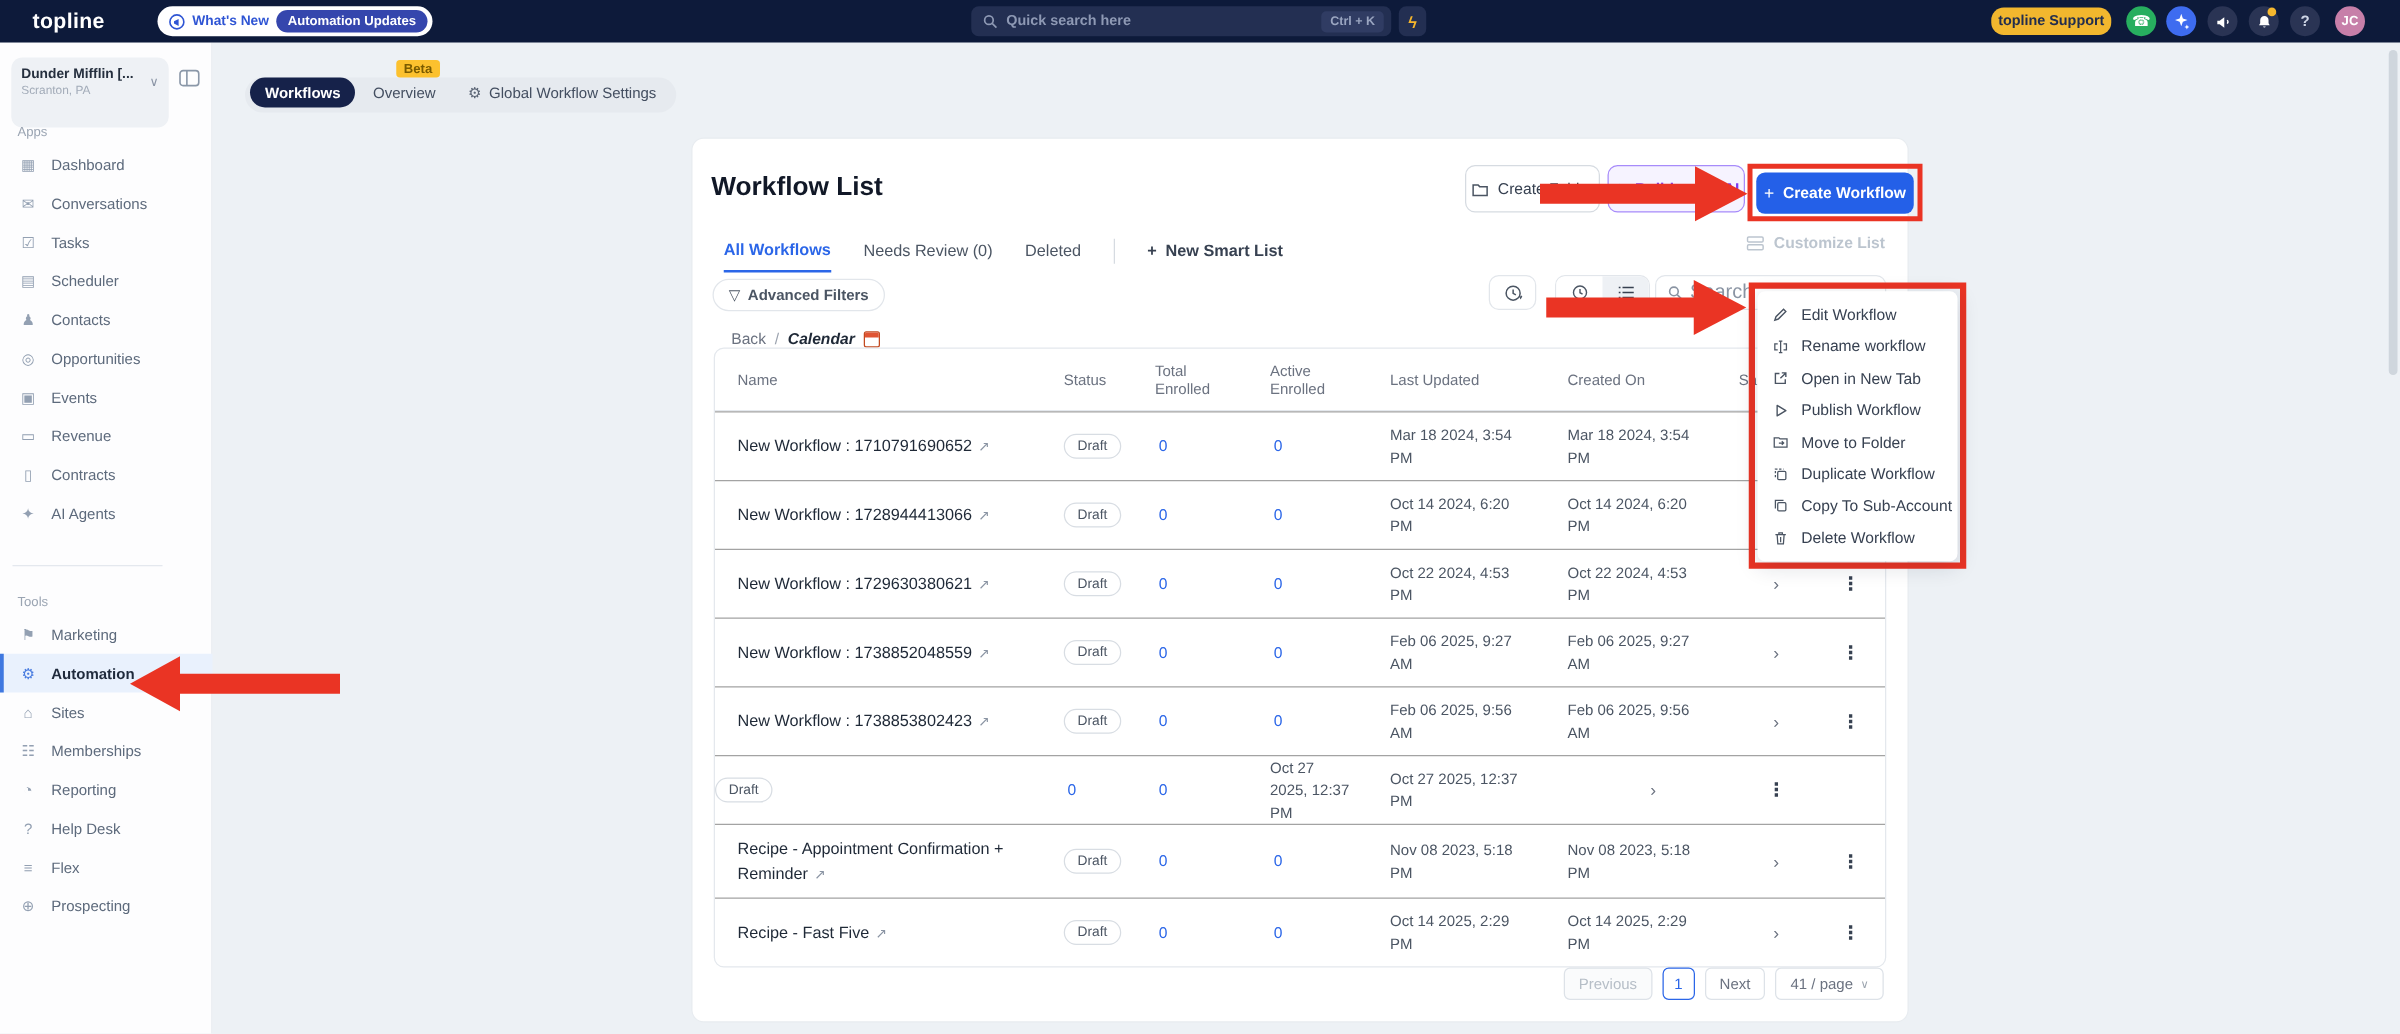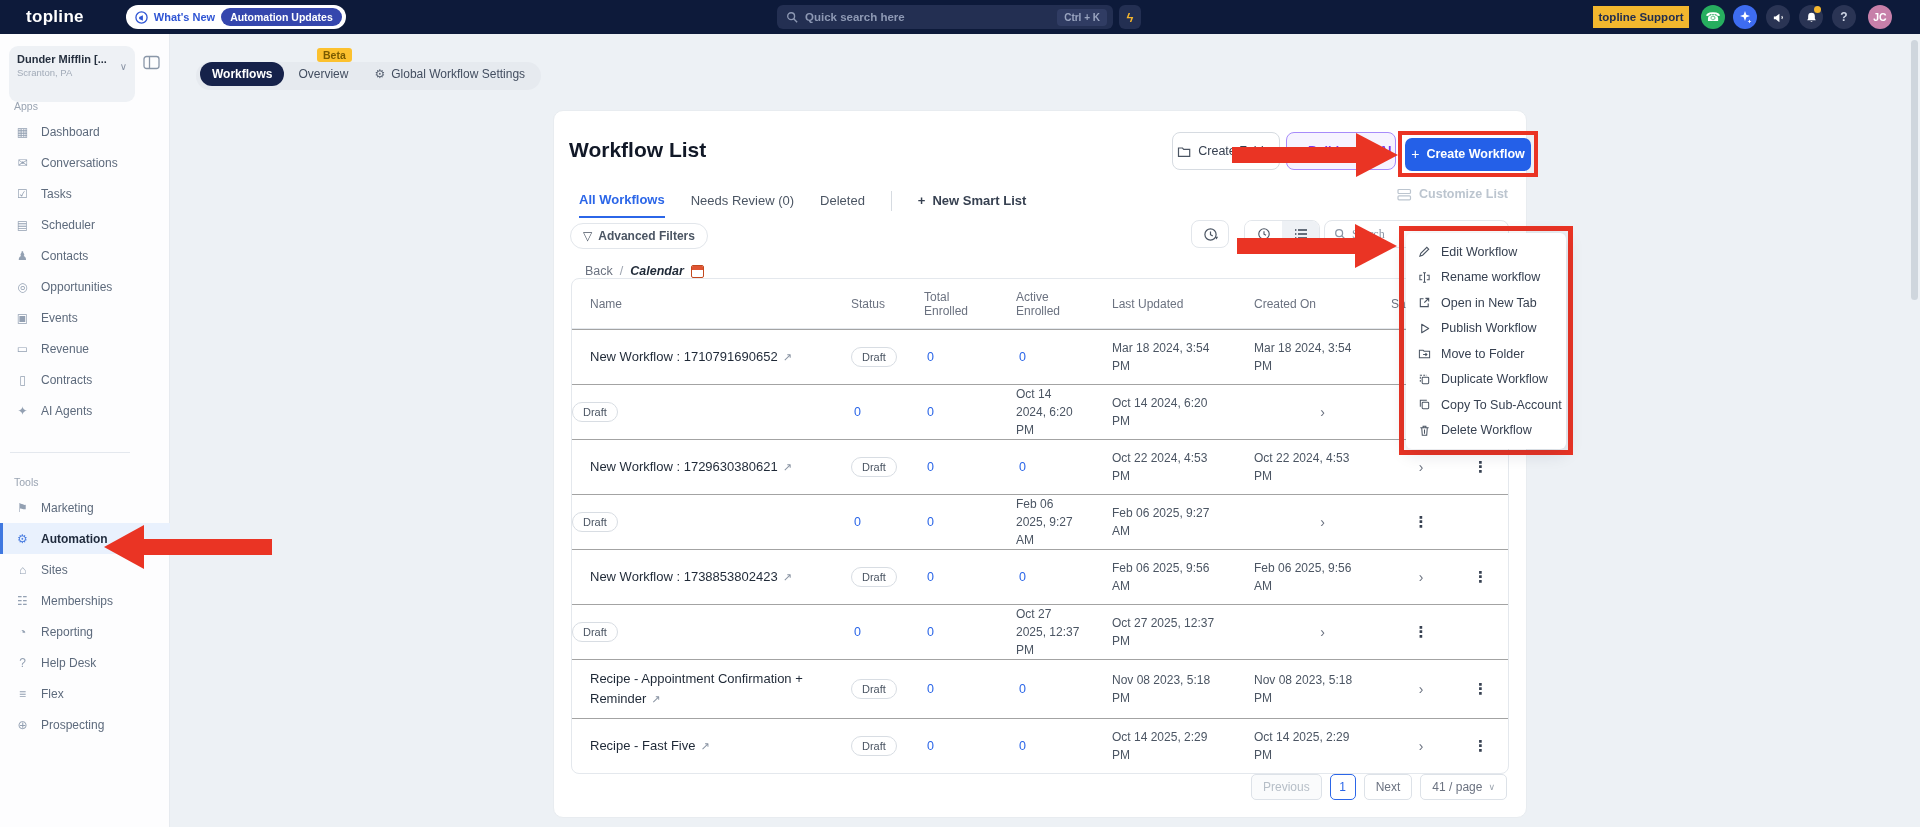--- a/index.html
+++ b/index.html
@@ -11,21 +11,21 @@
   .navbar { position:absolute; left:0; top:0; width:1920px; height:34px; background:#0d1a3a; display:flex; align-items:center; z-index:30; }
   .logo { color:#fff; font-size:17px; font-weight:700; letter-spacing:.3px; margin-left:26px; }
   .whatsnew { display:flex; align-items:center; gap:6px; background:#fff; border-radius:14px; padding:3px 4px 3px 9px; margin-left:42px; cursor:pointer; }
   .whatsnew .wn-label { color:#2f55d4; font-size:11px; font-weight:700; }
   .wn-badge { background:#3546ad; color:#fff; font-size:10.5px; font-weight:700; border-radius:11px; padding:3px 9px; }
   .nav-search { position:absolute; left:777px; top:5px; width:336px; height:24px; background:#232f52; border-radius:6px; display:flex; align-items:center; padding:0 6px 0 9px; }
   .nav-search input { flex:1; background:transparent; border:none; outline:none; color:#aab3c8; font-size:11.5px; font-family:inherit; margin-left:7px; }
   .nav-search input::placeholder { color:#8e99b4; font-weight:600; }
   .kbd-chip { background:#303c63; color:#9aa5c0; font-size:10px; font-weight:700; border-radius:4px; padding:3px 7px; }
   .bolt-btn { position:absolute; left:1119px; top:5px; width:22px; height:24px; background:#232f52; border-radius:6px; color:#f6b62c; font-size:13px; font-weight:700; display:flex; align-items:center; justify-content:center; cursor:pointer; }
-  .support-btn { position:absolute; left:1593px; top:6px; width:96px; height:22px; background:#f2b72e; color:#222e4e; border:none; border-radius:0; font-size:11.5px; font-weight:700; font-family:inherit; cursor:pointer; }
+  .support-btn { position:absolute; left:1593px; top:6px; width:96px; height:22px; background:#f2b72e; color:#222e4e; border:none; border-radius:10px; font-size:11.5px; font-weight:700; font-family:inherit; cursor:pointer; }
   .nav-circle { position:absolute; top:5px; width:24px; height:24px; border-radius:50%; display:flex; align-items:center; justify-content:center; cursor:pointer; }
   .c-phone { left:1701px; background:#27ae5f; color:#fff; font-size:12px; }
   .c-ai { left:1733px; background:#3e6cf0; }
   .c-mega { left:1766px; background:#2a3454; }
   .c-bell { left:1799px; background:#2a3454; }
   .bell-dot { position:absolute; right:2px; top:1px; width:7px; height:7px; border-radius:50%; background:#f5b72e; }
   .c-help { left:1832px; background:#2a3454; color:#cfd6e6; font-size:12px; font-weight:700; }
   .c-avatar { left:1868px; background:#c77fa9; color:#fff; font-size:10.5px; font-weight:700; }
 
   
@@ -69,21 +69,21 @@
   .smartlist { display:flex; align-items:center; gap:7px; font-size:13px; color:#374151; font-weight:600; cursor:pointer; padding-bottom:9px; }
   .customize { position:absolute; right:18px; top:76px; display:flex; align-items:center; gap:7px; color:#bcc5cf; font-size:12.5px; font-weight:600; cursor:default; }
 
   .advfilter { position:absolute; left:16px; top:112px; height:26px; border:1px solid #e2e6eb; border-radius:13px; display:flex; align-items:center; gap:6px; padding:0 12px; font-size:12px; font-weight:600; color:#4b5563; cursor:pointer; }
   .ctl { position:absolute; top:109px; height:28px; border:1px solid #e2e6eb; background:#fff; display:flex; align-items:center; justify-content:center; cursor:pointer; }
   .ctl-history { left:637px; width:38px; border-radius:8px; color:#4b5563; }
   .segmented { position:absolute; left:690px; top:109px; height:28px; display:flex; border:1px solid #e2e6eb; border-radius:8px; overflow:hidden; }
   .seg { width:37px; display:flex; align-items:center; justify-content:center; color:#4b5563; cursor:pointer; background:#fff; }
   .seg.sel { background:#eef1f5; }
   .list-search { position:absolute; left:770px; top:109px; width:185px; height:28px; border:1px solid #e2e6eb; border-radius:8px; display:flex; align-items:center; gap:6px; padding:0 9px; background:#fff; }
-  .list-search input { border:none; outline:none; flex:1; font-size:12px; color:#4c1d95; font-family:Liberation Serif, serif; width:100px; }
+  .list-search input { border:none; outline:none; flex:1; font-size:16px; color:#4c1d95; font-family:Liberation Sans, sans-serif; width:100px; }
   .list-search input::placeholder { color:#8a94a3; }
 
   .crumbs { position:absolute; left:31px; top:153px; display:flex; align-items:flex-end; gap:7px; font-size:12.5px; }
   .crumb-back { color:#6b7280; cursor:pointer; }
   .crumb-sep { color:#9ca3af; }
   .crumb-cur { color:#1f2937; font-weight:600;font-style:italic; }
   .cal-ic { width:13px; height:13px; border:1px solid #c2491f; border-radius:2px; background:#fff; position:relative; display:inline-block; }
   .cal-ic::before { content:""; position:absolute; left:0; top:0; right:0; height:4px; background:#e05432; border-radius:1px 1px 0 0; }
 
   
@@ -396,20 +396,21 @@
           <div><span class="badge-draft">Draft</span></div>
           <div class="cell-num">0</div>
           <div class="cell-num">0</div>
           <div class="cell-date">Mar 18 2024, 3:54 PM</div>
           <div class="cell-date">Mar 18 2024, 3:54 PM</div>
           <div class="cell-chev">›</div>
           <div class="cell-kebab">⋮</div>
         </div>
 
         <div class="trow">
+          <div class="cell-name"><span>New Workflow : 1728944413066</span><span class="ext-ic">↗</span></div>
           <div><span class="badge-draft">Draft</span></div>
           <div class="cell-num">0</div>
           <div class="cell-num">0</div>
           <div class="cell-date">Oct 14 2024, 6:20 PM</div>
           <div class="cell-date">Oct 14 2024, 6:20 PM</div>
           <div class="cell-chev">›</div>
           <div class="cell-kebab">⋮</div>
         </div>
 
         <div class="trow">
@@ -417,20 +418,21 @@
           <div><span class="badge-draft">Draft</span></div>
           <div class="cell-num">0</div>
           <div class="cell-num">0</div>
           <div class="cell-date">Oct 22 2024, 4:53 PM</div>
           <div class="cell-date">Oct 22 2024, 4:53 PM</div>
           <div class="cell-chev">›</div>
           <div class="cell-kebab">⋮</div>
         </div>
 
         <div class="trow">
+          <div class="cell-name"><span>New Workflow : 1738852048559</span><span class="ext-ic">↗</span></div>
           <div><span class="badge-draft">Draft</span></div>
           <div class="cell-num">0</div>
           <div class="cell-num">0</div>
           <div class="cell-date">Feb 06 2025, 9:27 AM</div>
           <div class="cell-date">Feb 06 2025, 9:27 AM</div>
           <div class="cell-chev">›</div>
           <div class="cell-kebab">⋮</div>
         </div>
 
         <div class="trow">

